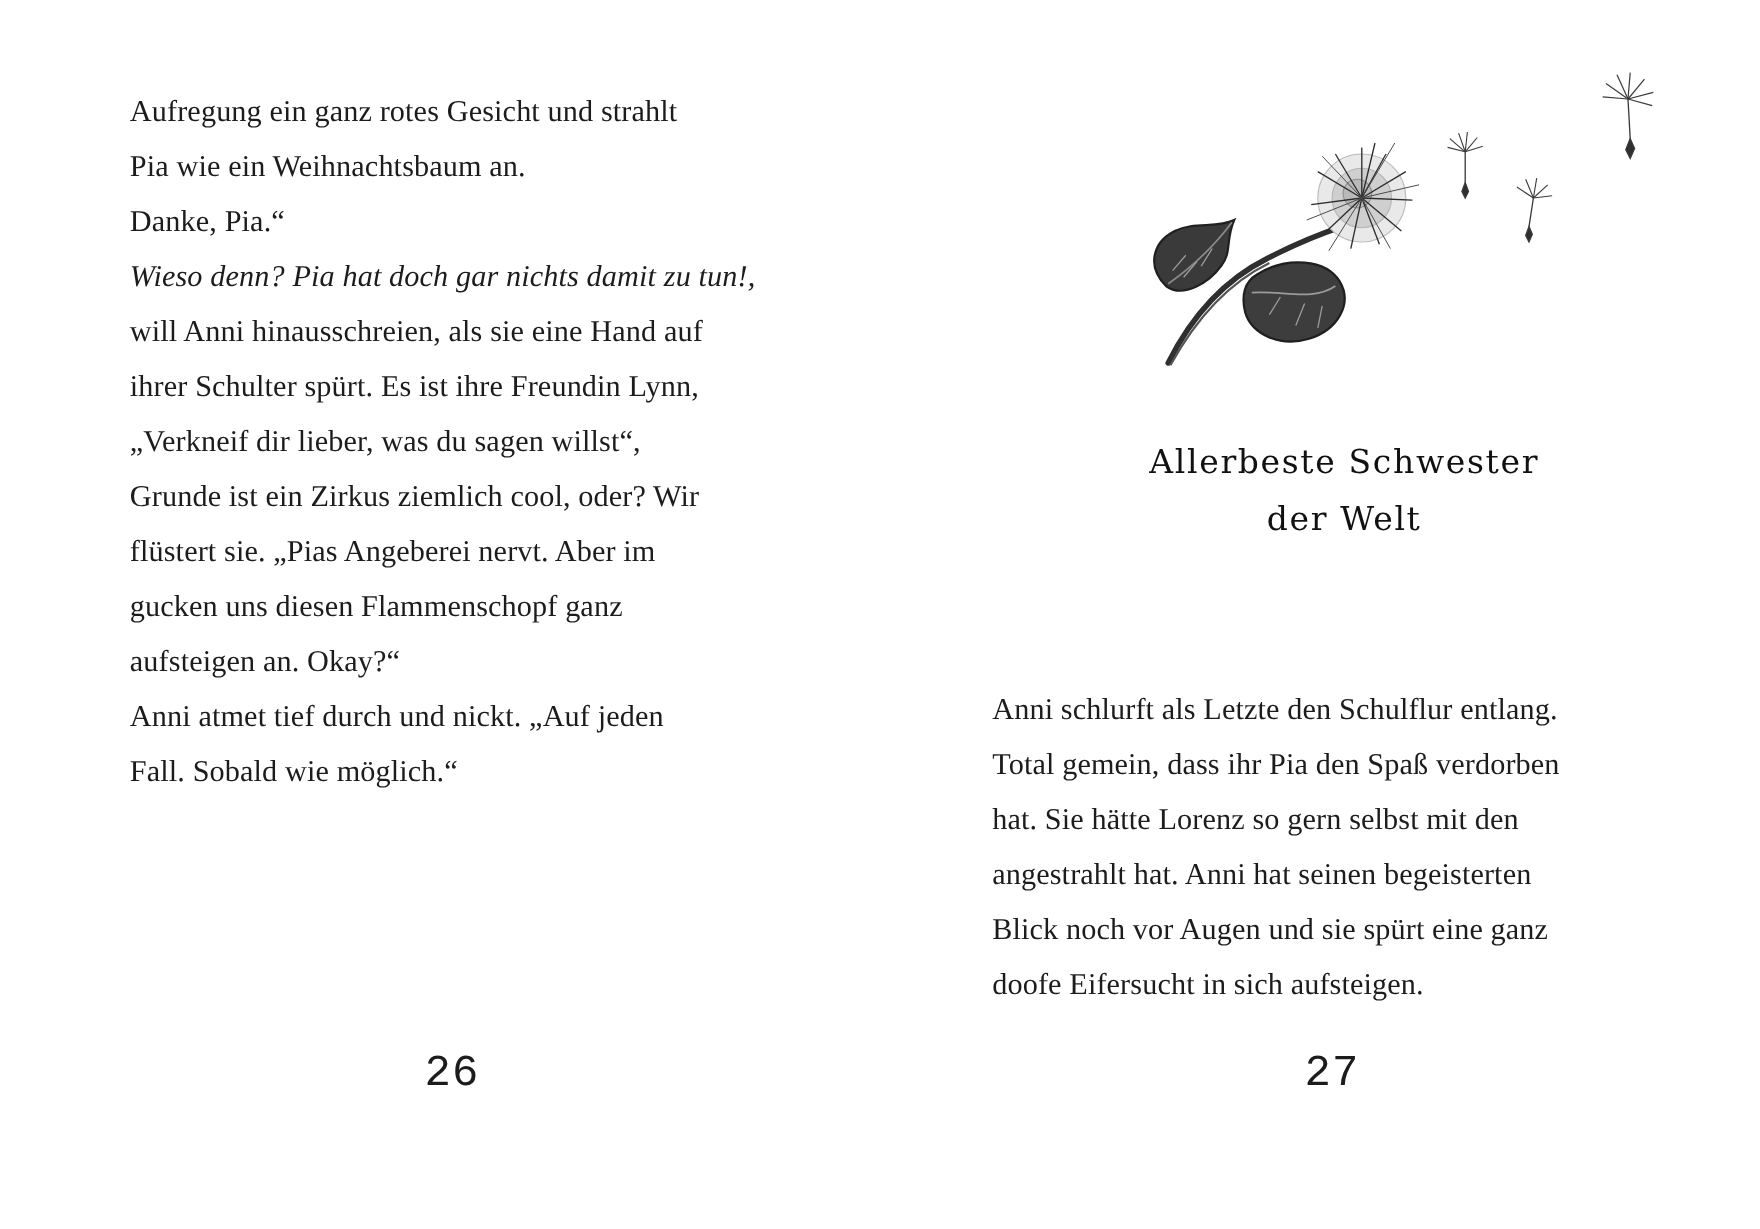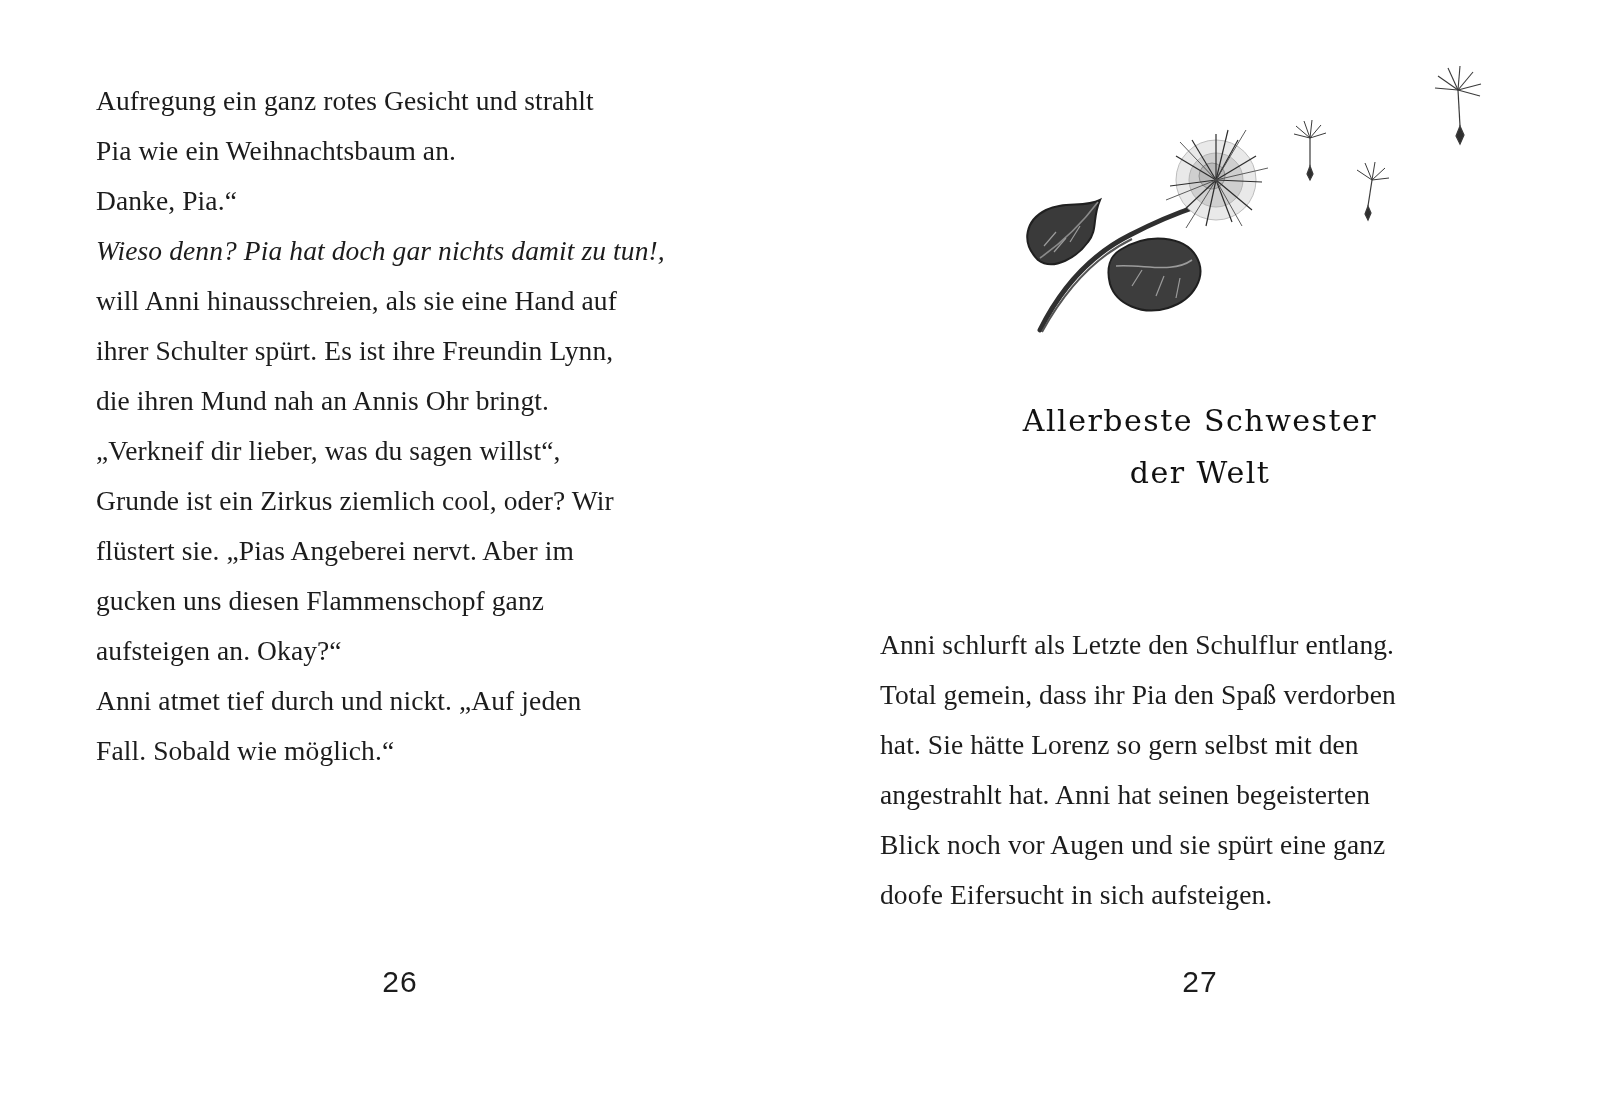--- a/index.html
+++ b/index.html
@@ -18,20 +18,21 @@
     position: relative;
     width: 1600px;
     height: 1117px;
     display: flex;
   }
   .page {
     position: relative;
     width: 800px;
     height: 1117px;
     box-sizing: border-box;
+    margin-left: 22px;
   }
 
   
   .page-left .text-block {
     position: absolute;
     left: 96px;
     top: 76px;
     width: 620px;
   }
   .line {
@@ -72,42 +73,41 @@
     top: 620px;
     width: 640px;
   }
 
   
   .folio {
     position: absolute;
     bottom: 118px;
     width: 100%;
     text-align: center;
-    font-family: Liberation Sans, sans-serif;
-    font-size: 30px;
+    font-family: Liberation Mono, monospace;
+    font-size: 40px;
     letter-spacing: 1px;
     color: #1c1c1c;
   }
   .page-left .folio { padding-right: 10px; }
   .page-right .folio { padding-right: 14px; }
 </style>
 </head>
 <body>
 
 <div class="spread">
 
   <div class="page page-left">
     <div class="text-block">
       <div class="line">Aufregung ein ganz rotes Gesicht und strahlt</div>
       <div class="line">Pia wie ein Weihnachtsbaum an.</div>
       <div class="line">Danke, Pia.“</div>
       <div class="line italic">Wieso denn? Pia hat doch gar nichts damit zu tun!,</div>
       <div class="line">will Anni hinausschreien, als sie eine Hand auf</div>
       <div class="line">ihrer Schulter spürt. Es ist ihre Freundin Lynn,</div>
-      <div class="line">die ihren Mund nah an Annis Ohr bringt.</div>
       <div class="line">„Verkneif dir lieber, was du sagen willst“,</div>
       <div class="line">Grunde ist ein Zirkus ziemlich cool, oder? Wir</div>
       <div class="line">flüstert sie. „Pias Angeberei nervt. Aber im</div>
       <div class="line">gucken uns diesen Flammenschopf ganz</div>
       <div class="line">aufsteigen an. Okay?“</div>
       <div class="line">Anni atmet tief durch und nickt. „Auf jeden</div>
       <div class="line">Fall. Sobald wie möglich.“</div>
     </div>
     <div class="folio">26</div>
   </div>

